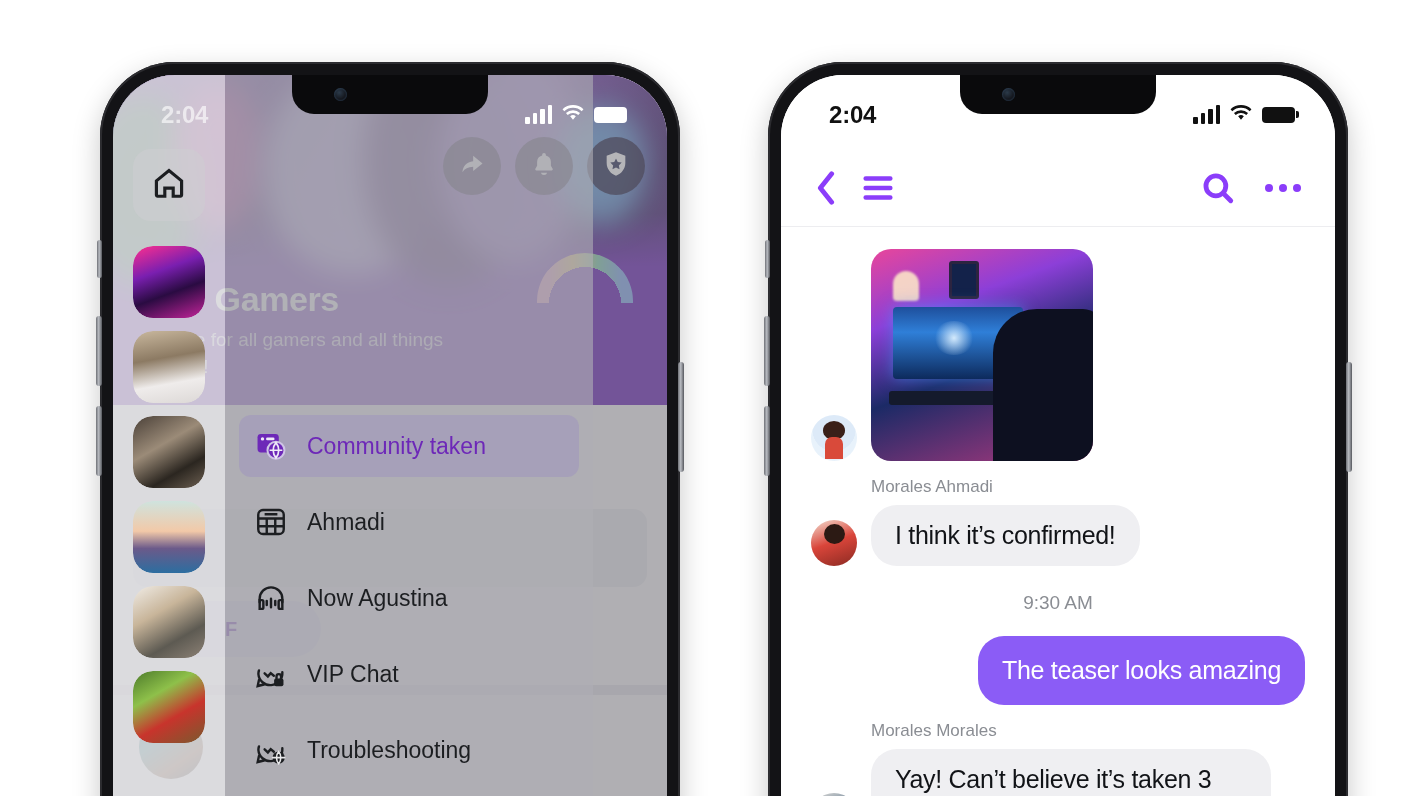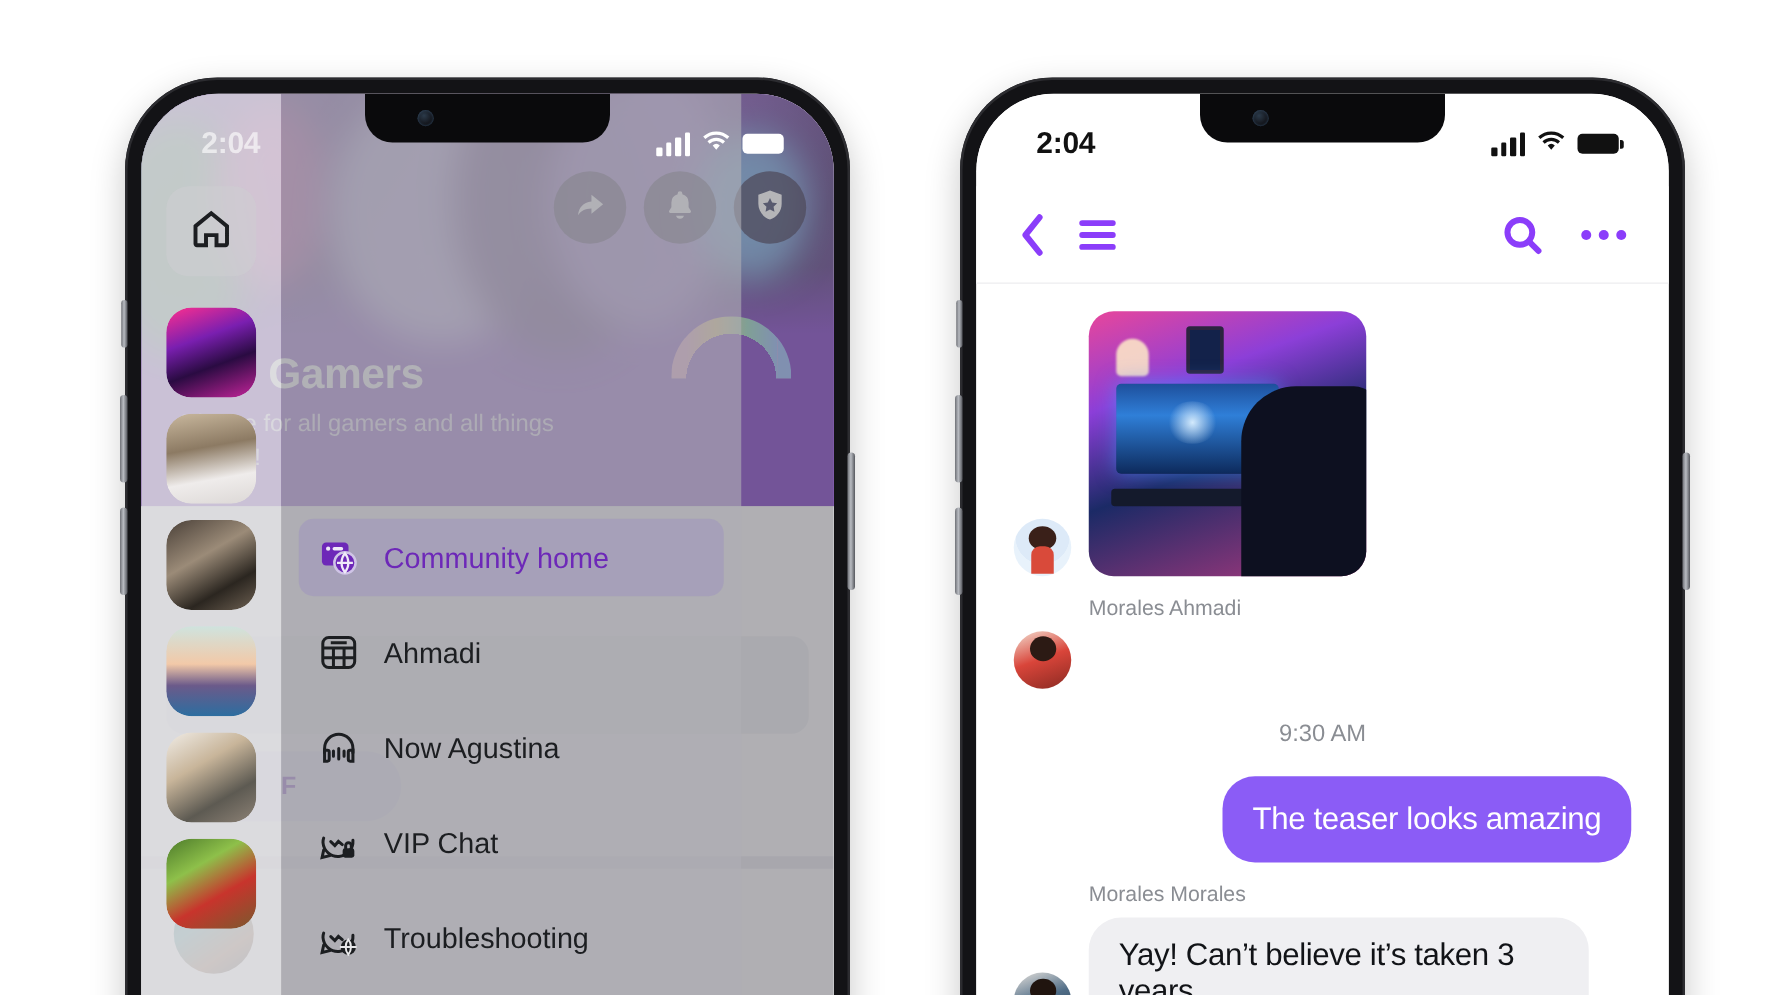--- a/index.html
+++ b/index.html
@@ -346,21 +346,21 @@
             <div class="menu-item active">
               <span class="menu-ico">
                 <svg viewBox="0 0 24 24" fill="#6d28b8">
                     <rect x="2.5" y="3.5" width="15" height="13" rx="2.4"></rect>
                     <circle cx="6" cy="7" r="1.2" fill="#efeaf8"></circle>
                     <rect x="8.5" y="6" width="6" height="2" rx="1" fill="#efeaf8"></rect>
                     <circle cx="15.5" cy="15" r="6" fill="#6d28b8" stroke="#cfc4e6" stroke-width="1.4"></circle>
                     <path d="M11 15h9M15.5 9.6c2.6 3.2 2.6 7.6 0 10.8-2.6-3.2-2.6-7.6 0-10.8z" stroke="#efeaf8" stroke-width="1.2" fill="none"></path>
                   </svg>
               </span>
-              <span class="menu-label">Community home</span>
+              <span class="menu-label">Community taken</span>
             </div>
 
             <div class="menu-item">
               <span class="menu-ico">
                 <svg viewBox="0 0 24 24" fill="none" stroke="#1c1e21" stroke-width="1.7">
                     <rect x="3" y="3.5" width="18" height="17" rx="3.4"></rect>
                     <path d="M3 9.5h18M3 15h18M9 9.5v11M15 9.5v11M7.5 6.5h9"></path>
                   </svg>
               </span>
               <span class="menu-label">Ahmadi</span>
@@ -495,20 +495,21 @@
               <span class="scr"></span>
                 <span class="spk"></span>
               <span class="kbd"></span>
                 <span class="chair"></span>
             </div>
           </div>
 
           <div class="sender-name">Morales Ahmadi</div>
           <div class="msg-row">
             <div class="msg-av av-b"></div>
+            <div class="bubble-in">I think it’s confirmed!</div>
           </div>
 
           <div class="timestamp">9:30 AM</div>
 
           <div class="row-out">
             <div class="bubble-out">The teaser looks amazing</div>
           </div>
 
           <div class="sender-name">Morales Morales</div>
           <div class="msg-row">

